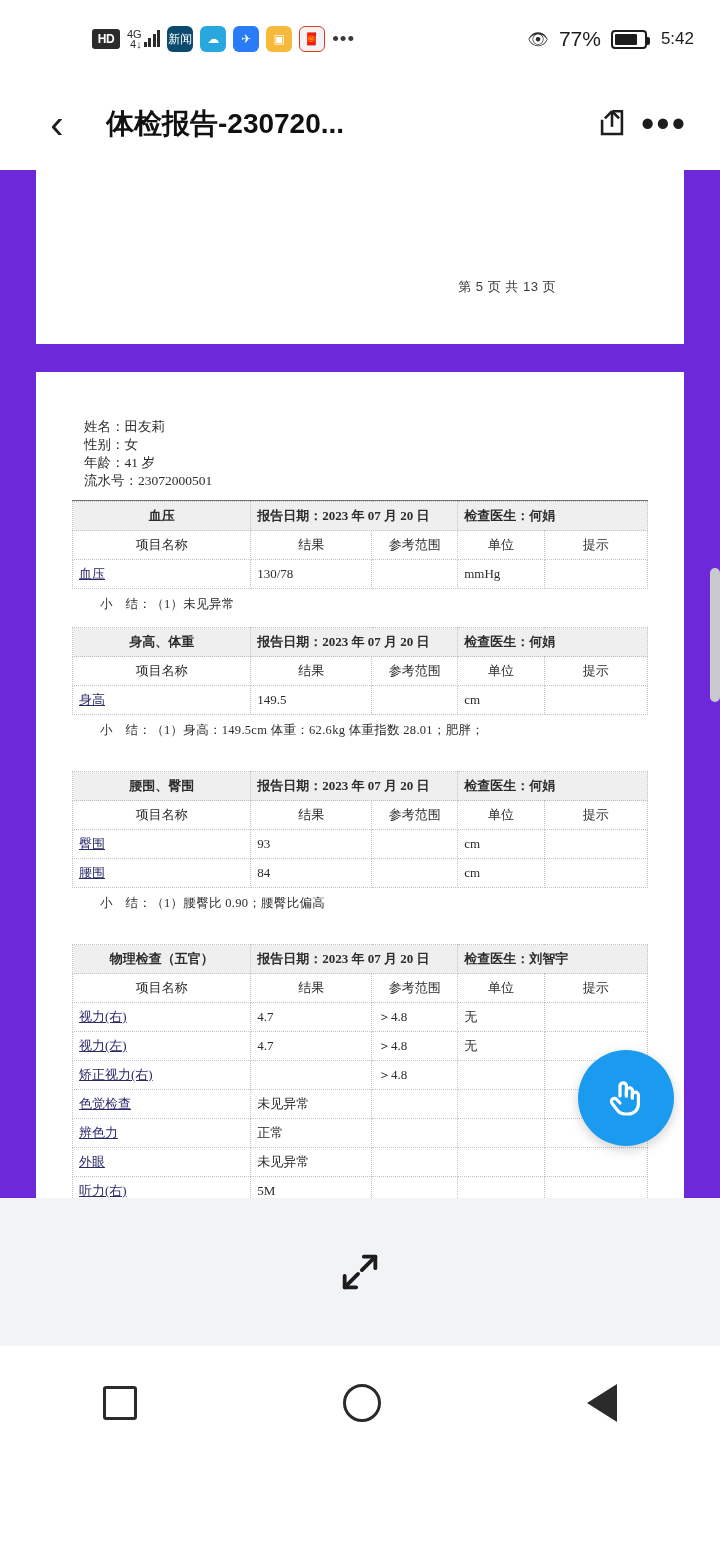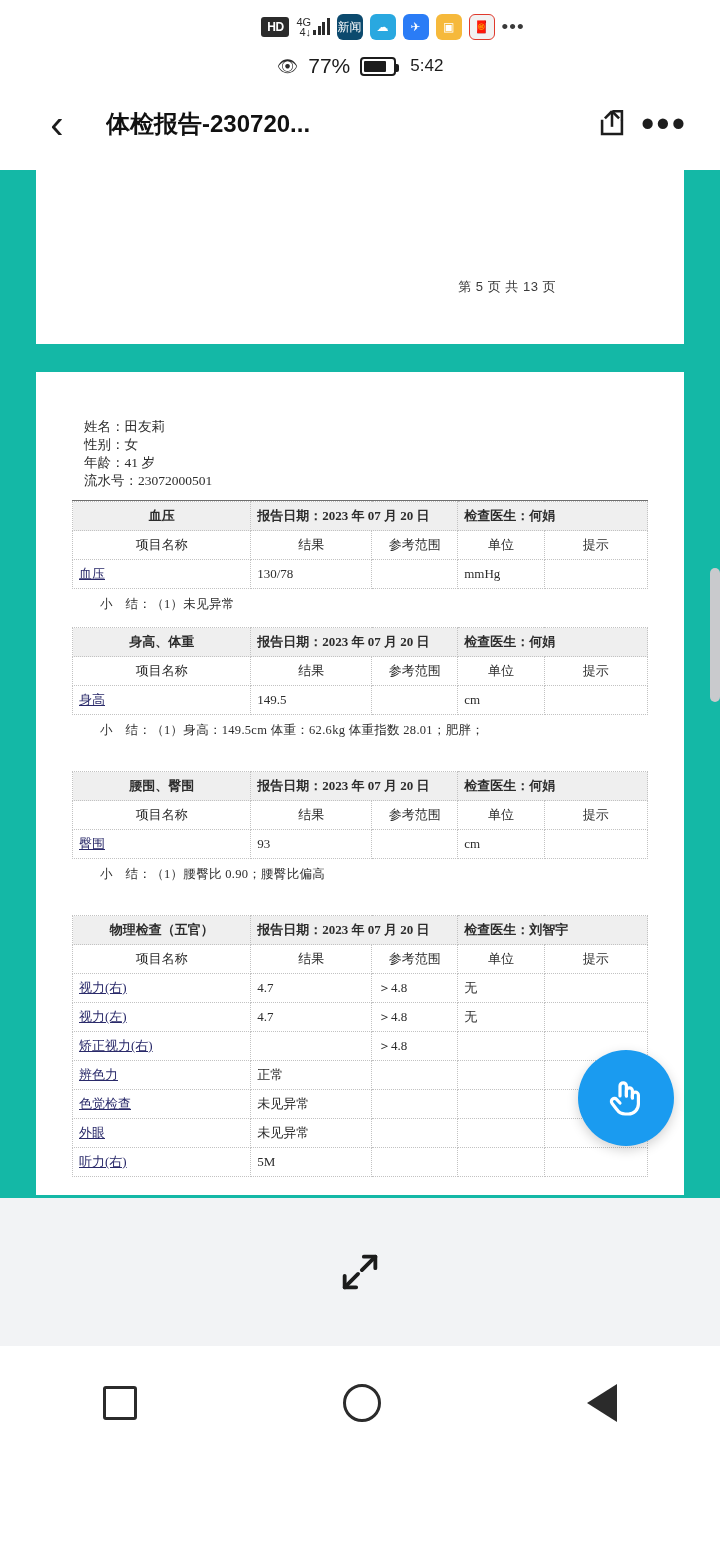--- a/index.html
+++ b/index.html
@@ -6,23 +6,22 @@
   html, body {
     width: 720px; height: 1560px;
     background: #ffffff;
     font-family: "Liberation Sans", sans-serif;
     overflow: hidden;
   }
   
   .statusbar {
     height: 78px;
     display: flex; align-items: center;
-    padding: 0 14px;
+    padding: 0 26px;
     background: #ffffff;
-    flex-direction: column;
   }
   .sb-left { display: flex; align-items: center; gap: 7px; flex: 1; padding-left: 66px; }
   .sb-right { display: flex; align-items: center; gap: 10px; }
   .hd-badge {
     width: 28px; height: 20px; border-radius: 3px;
     background: #2b2b2b; color: #fff;
     font-size: 12px; font-weight: bold;
     display: flex; align-items: center; justify-content: center;
     letter-spacing: -0.5px;
   }
@@ -67,34 +66,34 @@
     padding: 0 30px;
     background: #ffffff;
   }
   .back-ic {
     width: 54px; height: 54px;
     display: flex; align-items: center; justify-content: center;
     font-size: 40px; color: #1d1d1d; font-weight: 300;
   }
   .doc-title {
     flex: 1;
-    font-size: 24px; color: #111; font-weight: bold;
+    font-size: 28px; color: #111; font-weight: bold;
     margin-left: 22px;
     white-space: nowrap; overflow: hidden; text-overflow: ellipsis;
   }
   .share-ic { width: 52px; height: 52px; display: flex; align-items: center; justify-content: center; }
   .more-ic {
     width: 52px; height: 52px; display: flex; align-items: center; justify-content: center;
     font-size: 38px; color: #1d1d1d; letter-spacing: 2px; line-height: 14px;
   }
 
   
   .viewer {
     position: relative;
-    background: #14b8a6;
+    background: #6d28d9;
     height: 1028px;
     overflow: hidden;
   }
   .page {
     background: #ffffff;
     margin: 0 auto;
     width: 648px;
     position: relative;
   }
   .page-top { height: 258px; margin-top: -84px; }
@@ -363,20 +362,27 @@
           <td>单位</td>
           <td>提示</td>
         </tr>
         <tr>
           <td><span class="item-link">臀围</span></td>
           <td>93</td>
           <td></td>
           <td>cm</td>
           <td></td>
         </tr>
+        <tr>
+          <td><span class="item-link">腰围</span></td>
+          <td>84</td>
+          <td></td>
+          <td>cm</td>
+          <td></td>
+        </tr>
       </tbody>
         </table>
       <div class="note">小　结：（1）腰臀比 0.90；腰臀比偏高</div>
 
       <div class="sec-spacer"></div>
 
       <table class="rep">
         <colgroup>
             <col style="width:31%">
             <col style="width:21%">
@@ -416,29 +422,29 @@
           <td></td>
         </tr>
         <tr>
           <td><span class="item-link">矫正视力(右)</span></td>
           <td></td>
           <td>＞4.8</td>
           <td></td>
           <td></td>
         </tr>
         <tr>
+          <td><span class="item-link">色觉检查</span></td>
+          <td>未见异常</td>
+          <td></td>
+          <td></td>
+          <td></td>
+        </tr>
+        <tr>
           <td><span class="item-link">辨色力</span></td>
           <td>正常</td>
-          <td></td>
-          <td></td>
-          <td></td>
-        </tr>
-        <tr>
-          <td><span class="item-link">色觉检查</span></td>
-          <td>未见异常</td>
           <td></td>
           <td></td>
           <td></td>
         </tr>
         <tr>
           <td><span class="item-link">外眼</span></td>
           <td>未见异常</td>
           <td></td>
           <td></td>
           <td></td>

